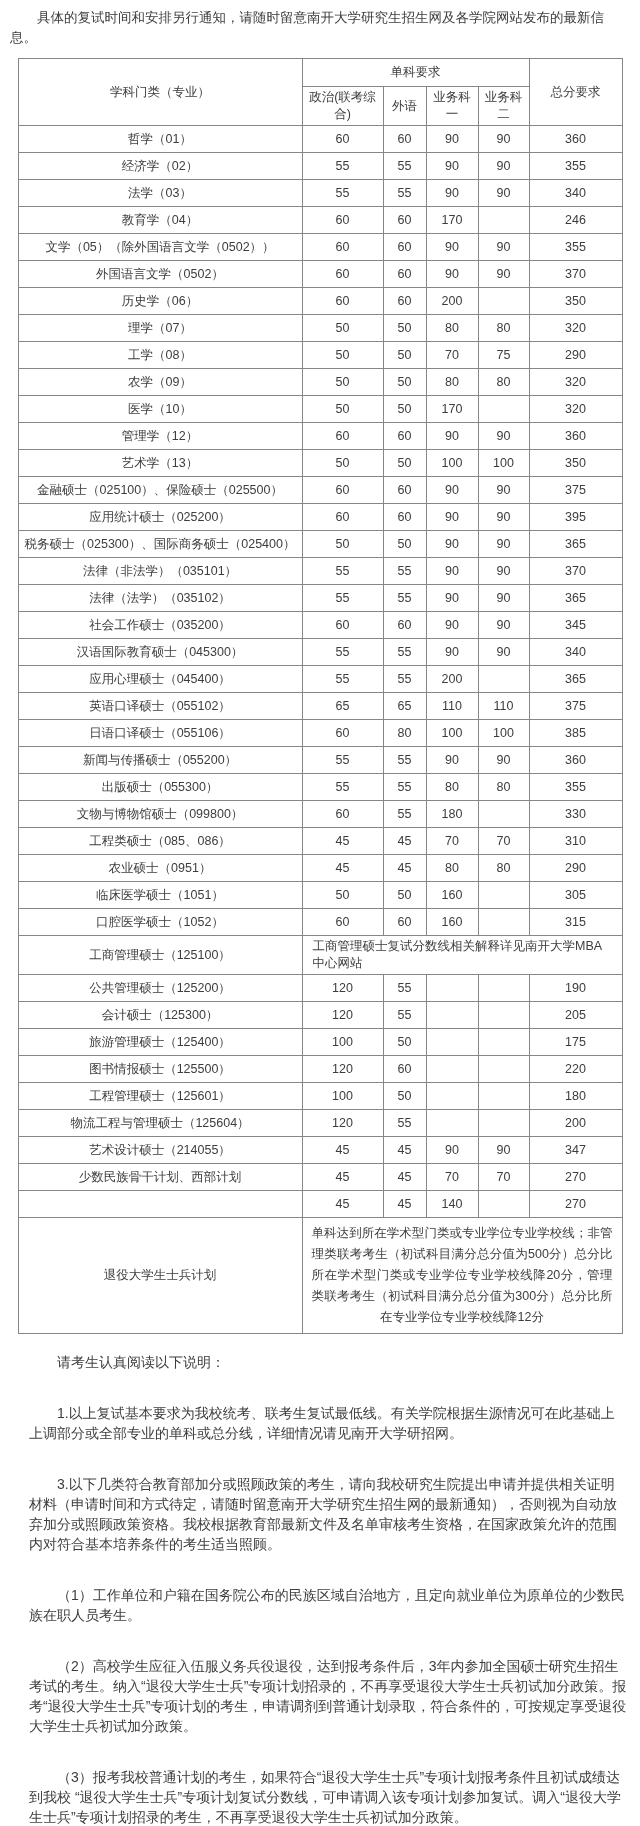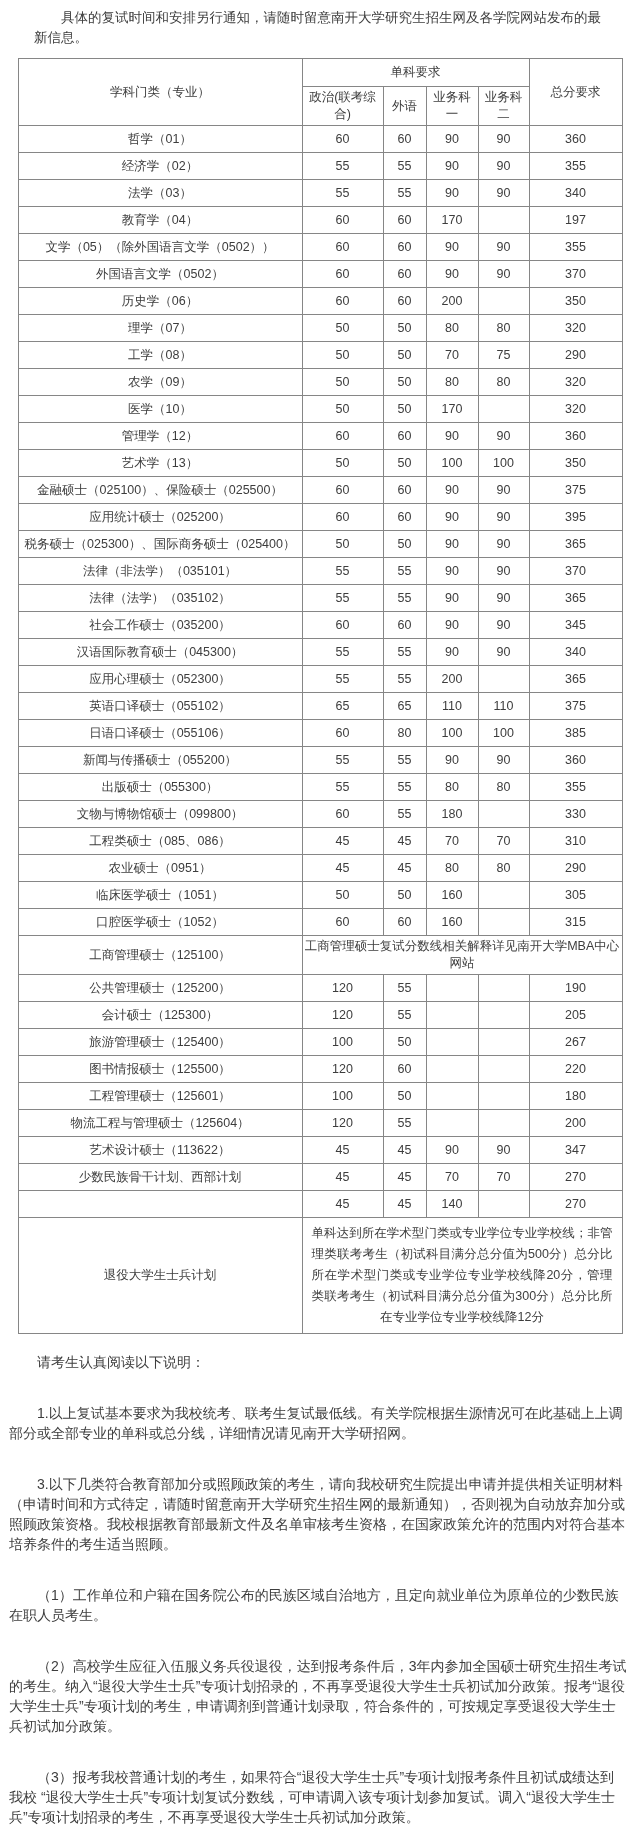--- a/index.html
+++ b/index.html
@@ -5,21 +5,21 @@
   * { margin: 0; padding: 0; box-sizing: border-box; }
   html, body { background: #ffffff; }
   body {
     width: 640px;
     font-family: "Liberation Sans", "DejaVu Sans", sans-serif;
     color: #3d3d3d;
   }
   .page { width: 640px; padding: 8px 0 24px 0; }
 
   .intro {
-    padding: 0 34px;
+    padding: 0 10px;
     font-size: 13.5px;
     line-height: 20px;
     text-indent: 2em;
     color: #3d3d3d;
   }
 
   table.scores {
     margin: 10px auto 0 auto;
     width: 604px;
     border-collapse: collapse;
@@ -33,33 +33,33 @@
     color: #3d3d3d;
     height: 27px;
     padding: 2px 3px;
     overflow: hidden;
   }
   table.scores th {
     font-weight: normal;
     height: 28px;
   }
   table.scores td.span-cell {
-    text-align: center;
-    padding: 2px 0;
+    text-align: left;
+    padding: 2px 10px;
   }
   table.scores td.span-cell.tall {
     text-align: justify;
     text-align-last: center;
     line-height: 21px;
     padding: 5px 9px;
     height: auto;
   }
 
   .notes {
-    padding: 8px 13px 0 9px;
+    padding: 8px 13px 0 29px;
     font-size: 14px;
     line-height: 20px;
     color: #3d3d3d;
   }
   .notes p {
     text-indent: 2em;
     margin-top: 31px;
   }
   .notes p.title { margin-top: 10px; }
 </style>
@@ -116,21 +116,21 @@
           <td>90</td>
           <td>90</td>
           <td>340</td>
         </tr>
         <tr>
           <td>教育学（04）</td>
           <td>60</td>
           <td>60</td>
           <td>170</td>
           <td></td>
-          <td>197</td>
+          <td>246</td>
         </tr>
         <tr>
           <td>文学（05）（除外国语言文学（0502））</td>
           <td>60</td>
           <td>60</td>
           <td>90</td>
           <td>90</td>
           <td>355</td>
         </tr>
         <tr>
@@ -247,21 +247,21 @@
         </tr>
         <tr>
           <td>汉语国际教育硕士（045300）</td>
           <td>55</td>
           <td>55</td>
           <td>90</td>
           <td>90</td>
           <td>340</td>
         </tr>
         <tr>
-          <td>应用心理硕士（052300）</td>
+          <td>应用心理硕士（045400）</td>
           <td>55</td>
           <td>55</td>
           <td>200</td>
           <td></td>
           <td>365</td>
         </tr>
         <tr>
           <td>英语口译硕士（055102）</td>
           <td>65</td>
           <td>65</td>
@@ -352,21 +352,21 @@
           <td></td>
           <td></td>
           <td>205</td>
         </tr>
         <tr>
           <td>旅游管理硕士（125400）</td>
           <td>100</td>
           <td>50</td>
           <td></td>
           <td></td>
-          <td>267</td>
+          <td>175</td>
         </tr>
         <tr>
           <td>图书情报硕士（125500）</td>
           <td>120</td>
           <td>60</td>
           <td></td>
           <td></td>
           <td>220</td>
         </tr>
         <tr>
@@ -379,21 +379,21 @@
         </tr>
         <tr>
           <td>物流工程与管理硕士（125604）</td>
           <td>120</td>
           <td>55</td>
           <td></td>
           <td></td>
           <td>200</td>
         </tr>
         <tr>
-          <td>艺术设计硕士（113622）</td>
+          <td>艺术设计硕士（214055）</td>
           <td>45</td>
           <td>45</td>
           <td>90</td>
           <td>90</td>
           <td>347</td>
         </tr>
         <tr>
           <td>少数民族骨干计划、西部计划</td>
           <td>45</td>
           <td>45</td>

